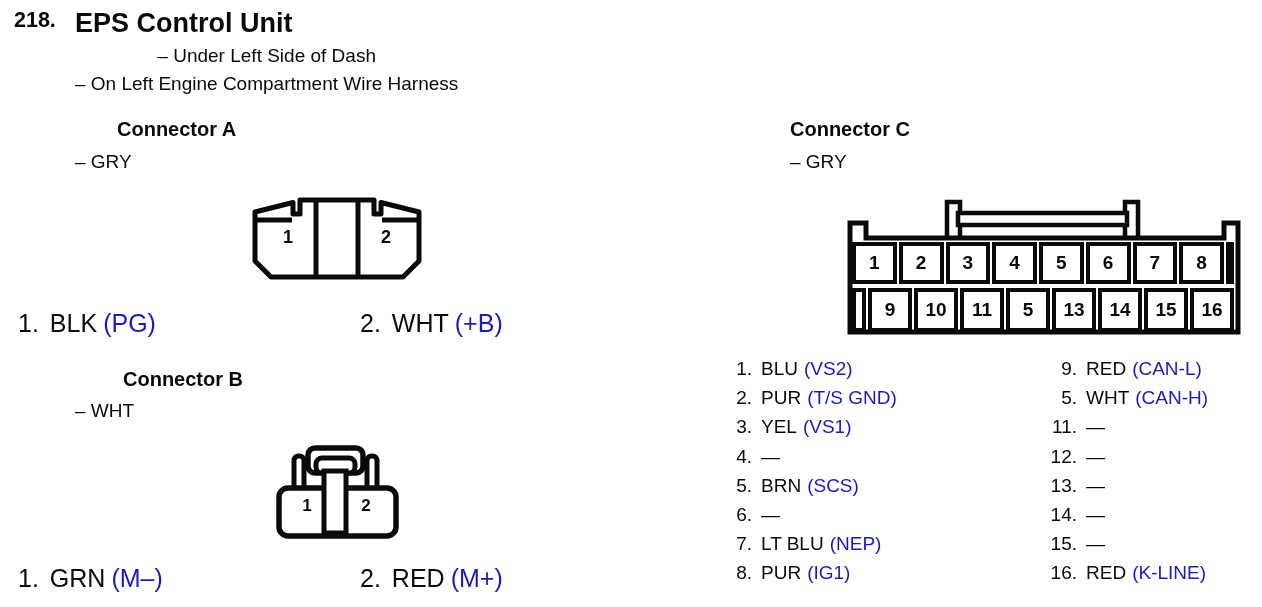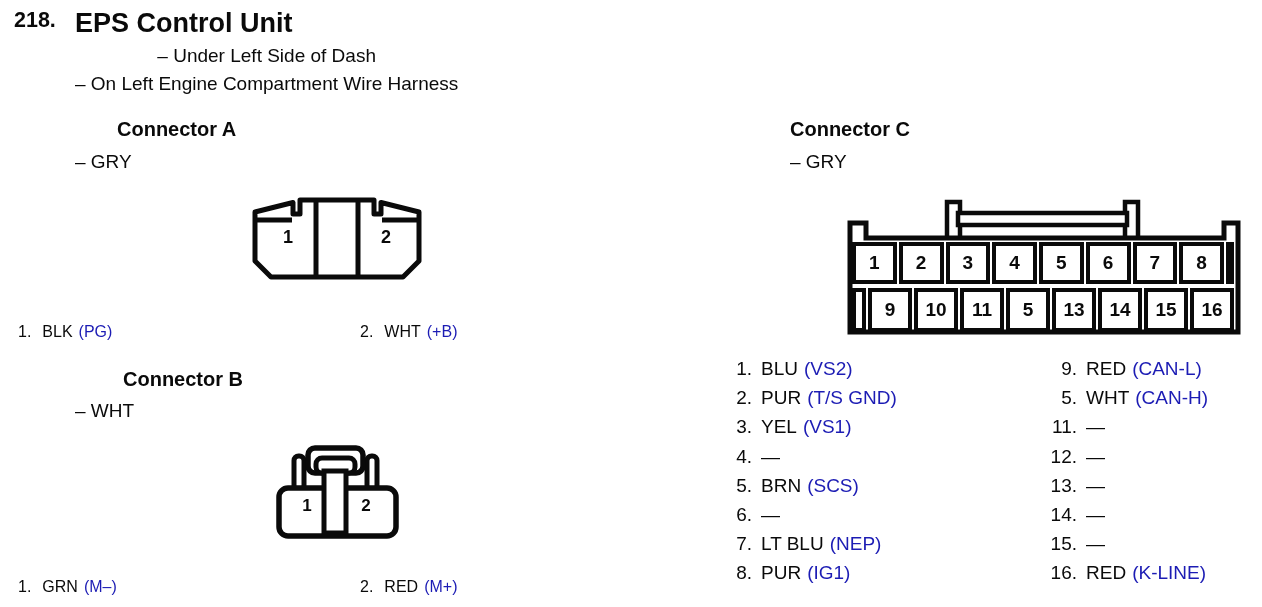--- a/index.html
+++ b/index.html
@@ -43,21 +43,21 @@
   .cc-row-bottom { left:7px; top:90px; width:382px; height:44px; }
   .cc-cell {
     flex:1 1 0; border:4px solid #0a0a0a; background:#fff;
     display:flex; align-items:center; justify-content:center;
     font-weight:700; font-size:19px;
   }
   .cc-filler-right { flex:0 0 8px;  order:5;  border:4px solid #0a0a0a; background:#fff; }
   .cc-filler-left  { flex:0 0 14px; order:-1; border:4px solid #0a0a0a; background:#fff; }
 
   
-  .pin-line { position:absolute; top:16px; font-size:16px; white-space:nowrap; }
+  .pin-line { position:absolute; top:2px; font-size:25px; white-space:nowrap; }
   .pin-labels { position:absolute; left:0; width:100%; height:26px; }
   #labelsA { top:307px; } #labelsB { top:562px; }
   .pin-labels .pin-line:nth-of-type(1){ left:18px; }
   .pin-labels .pin-line:nth-of-type(2){ left:360px; }
   .pl-num { display:inline-block; margin-right:11px; }
   .sig { color:#1c1cb4; margin-left:6px; }
 
   
   .c-col { position:absolute; top:357px; font-size:19px; }
   #cColLeft  { left:724px; }

